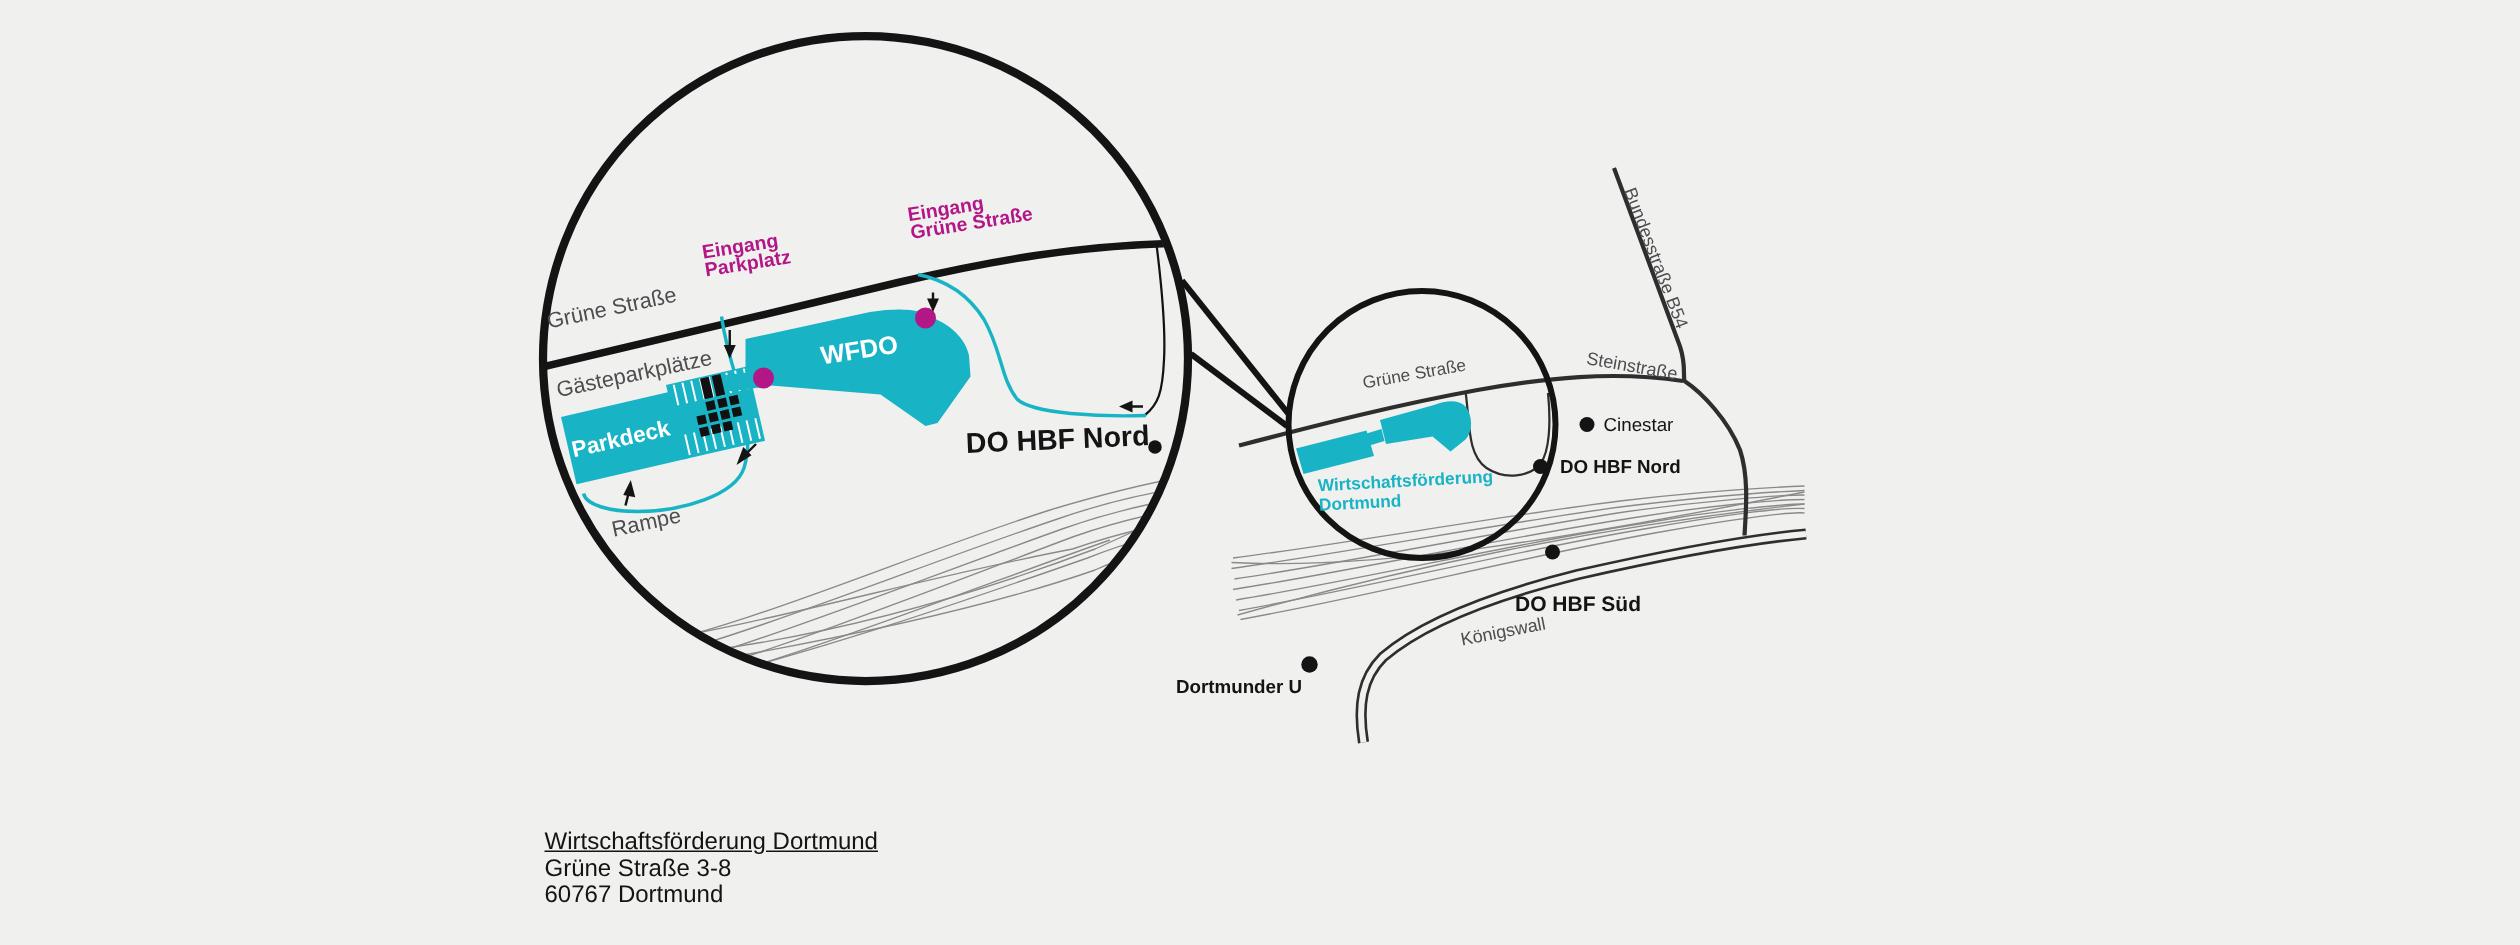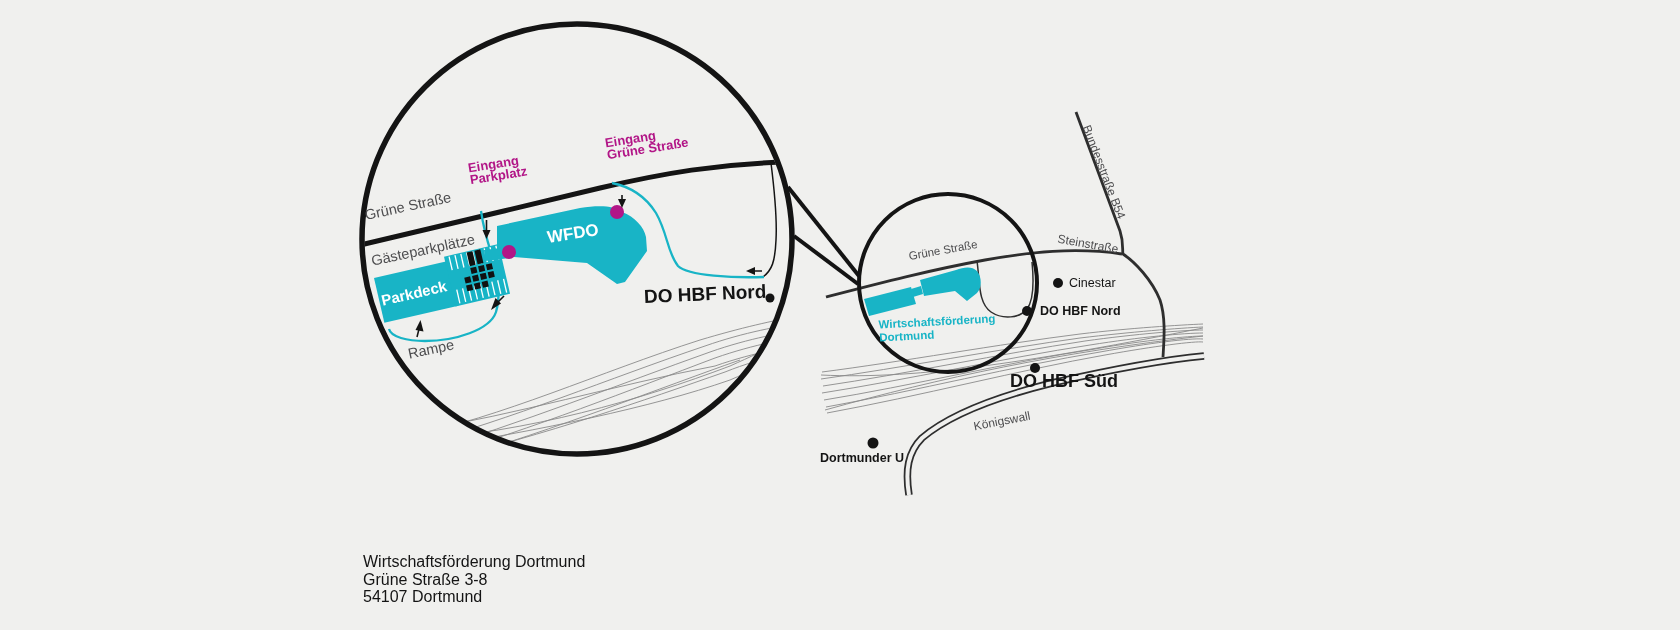--- a/index.html
+++ b/index.html
@@ -170,21 +170,21 @@
 
 <div class="lbl ctr" style="left:943px;top:250px;font-size:11.5px;transform:translate(-50%,-50%) rotate(-10deg);">Grüne Straße</div>
 <div class="lbl lft teal-txt" style="left:879px;top:331px;font-size:11.5px;line-height:12.5px;transform:translate(0,-50%) rotate(-3deg);">
   <div>Wirtschaftsförderung</div>
   <div>Dortmund</div>
 </div>
 <div class="lbl ctr" style="left:1088px;top:244px;font-size:12px;transform:translate(-50%,-50%) rotate(10deg);">Steinstraße</div>
 <div class="lbl ctr" style="left:1104px;top:172px;font-size:12px;transform:translate(-50%,-50%) rotate(69deg);">Bundesstraße B54</div>
 <div class="lbl lft" style="left:1069px;top:283px;font-size:12.5px;font-weight:400;color:#141414;">Cinestar</div>
 <div class="lbl lft station" style="left:1040px;top:311px;font-size:12.5px;">DO HBF Nord</div>
-<div class="lbl lft station" style="left:1010px;top:381px;font-size:18px;">DO HBF Süd</div>
+<div class="lbl lft station" style="left:1010px;top:402px;font-size:14px;">DO HBF Süd</div>
 <div class="lbl ctr" style="left:1002px;top:421px;font-size:12px;transform:translate(-50%,-50%) rotate(-11deg);">Königswall</div>
-<div class="lbl lft station" style="left:820px;top:458px;font-size:12.5px;">Dortmunder U</div>
+<div class="lbl lft station" style="left:784px;top:458px;font-size:12.5px;">Dortmunder U</div>
 
-<div class="addr t" style="top:553px;">Wirtschaftsförderung Dortmund</div>
+<div class="addr t" style="top:553px;text-decoration:underline;">Wirtschaftsförderung Dortmund</div>
 <div class="addr s" style="top:571px;">Grüne Straße 3-8</div>
-<div class="addr s" style="top:588px;">54107 Dortmund</div>
+<div class="addr s" style="top:588px;">60767 Dortmund</div>
 
 </div>
 
 </body></html>

